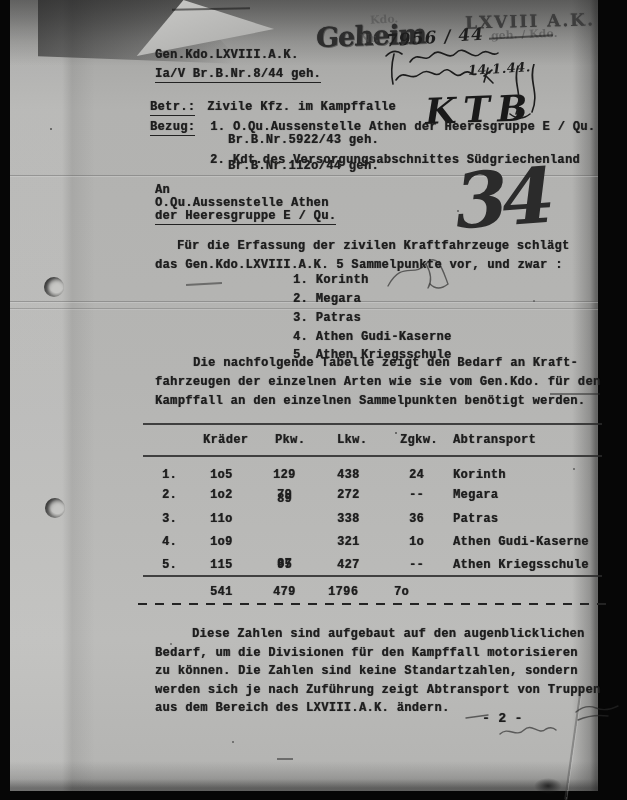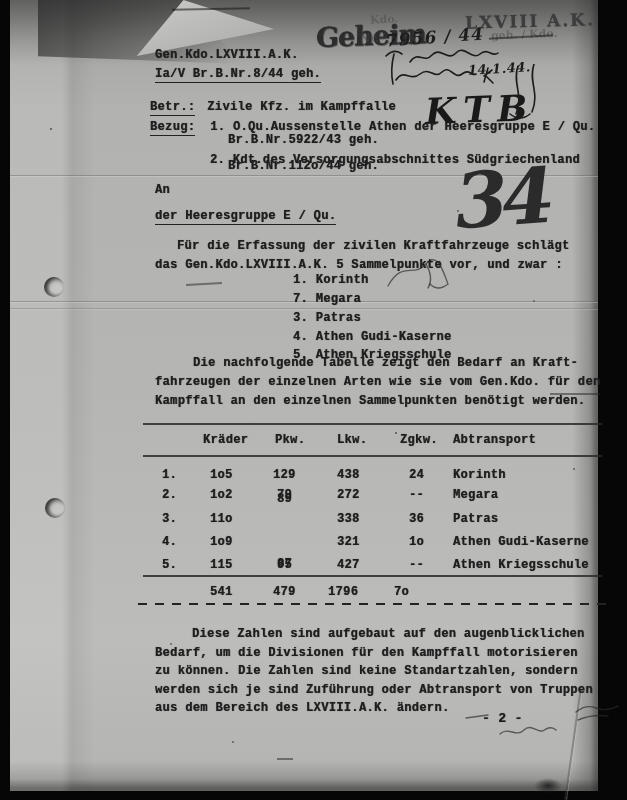--- a/index.html
+++ b/index.html
@@ -119,27 +119,28 @@
     <div class="t" style="left:145px;top:48px;">Gen.Kdo.LXVIII.A.K.</div>
     <div class="t" style="left:145px;top:67px;"><span class="ul">Ia/V Br.B.Nr.8/44 geh.</span></div>
 
     <div class="t" style="left:140px;top:100px;"><span class="ul">Betr.:</span><span class="gap">Zivile Kfz. im Kampffalle</span></div>
     <div class="t" style="left:140px;top:120px;"><span class="ul">Bezug:</span><span class="gap2">1. O.Qu.Aussenstelle Athen der Heeresgruppe E / Qu.</span></div>
     <div class="t" style="left:218px;top:133px;">Br.B.Nr.5922/43 geh.</div>
     <div class="t" style="left:200px;top:153px;">2. Kdt.des Versorgungsabschnittes Südgriechenland</div>
     <div class="t" style="left:218px;top:159px;">Br.B.Nr.112o/44 geh.</div>
 
     <div class="t" style="left:145px;top:183px;">An</div>
+    <div class="t" style="left:145px;top:196px;">O.Qu.Aussenstelle Athen</div>
     <div class="t" style="left:145px;top:209px;"><span class="ul">der Heeresgruppe E / Qu.</span></div>
 
     <div class="t" style="left:167px;top:239px;">Für die Erfassung der zivilen Kraftfahrzeuge schlägt</div>
     <div class="t" style="left:145px;top:258px;">das Gen.Kdo.LXVIII.A.K. 5 Sammelpunkte vor, und zwar :</div>
 
     <div class="t" style="left:283px;top:273px;">1. Korinth</div>
-    <div class="t" style="left:283px;top:292px;">7. Megara</div>
+    <div class="t" style="left:283px;top:292px;">2. Megara</div>
     <div class="t" style="left:283px;top:311px;">3. Patras</div>
     <div class="t" style="left:283px;top:330px;">4. Athen Gudi-Kaserne</div>
     <div class="t" style="left:283px;top:348px;">5. Athen Kriegsschule</div>
 
     <div class="t" style="left:183px;top:356px;">Die nachfolgende Tabelle zeigt den Bedarf an Kraft-</div>
     <div class="t" style="left:145px;top:375px;">fahrzeugen der einzelnen Arten wie sie vom Gen.Kdo. für den</div>
     <div class="t" style="left:145px;top:394px;">Kampffall an den einzelnen Sammelpunkten benötigt werden.</div>
 
     <div class="line" style="left:133px;top:423px;width:459px;"></div>
     <div class="t" style="left:193px;top:433px;">Kräder</div>
@@ -195,21 +196,21 @@
       <div class="t" style="left:200px;top:585px;">541</div>
       <div class="t" style="left:263px;top:585px;">479</div>
       <div class="t" style="left:318px;top:585px;">1796</div>
       <div class="t" style="left:384px;top:585px;">7o</div>
     </div>
     <div class="dashed" style="left:128px;top:603px;width:468px;"></div>
 
     <div class="t" style="left:182px;top:627px;">Diese Zahlen sind aufgebaut auf den augenblicklichen</div>
     <div class="t" style="left:145px;top:646px;">Bedarf, um die Divisionen für den Kampffall motorisieren</div>
     <div class="t" style="left:145px;top:664px;">zu können. Die Zahlen sind keine Standartzahlen, sondern</div>
-    <div class="t" style="left:145px;top:683px;">werden sich je sind Zuführung oder Abtransport von Truppen</div>
+    <div class="t" style="left:145px;top:683px;">werden sich je nach Zuführung zeigt Abtransport von Truppen</div>
     <div class="t" style="left:145px;top:701px;">aus dem Bereich des LXVIII.A.K. ändern.</div>
 
     <div class="t" style="left:472px;top:712px;font-size:13px;">- 2 -</div>
     <svg class="scribble pencil" style="left:448px;top:696px;" width="172" height="50">
       <path d="M8,22 l22,-3"></path>
       <path d="M42,38 C50,30 58,42 66,34 S80,40 88,33 q6,-3 10,1"></path>
       <path d="M118,16 q10,-8 20,-4 t22,-2"></path>
       <path d="M120,24 q14,-6 30,-4"></path>
     </svg>
 

